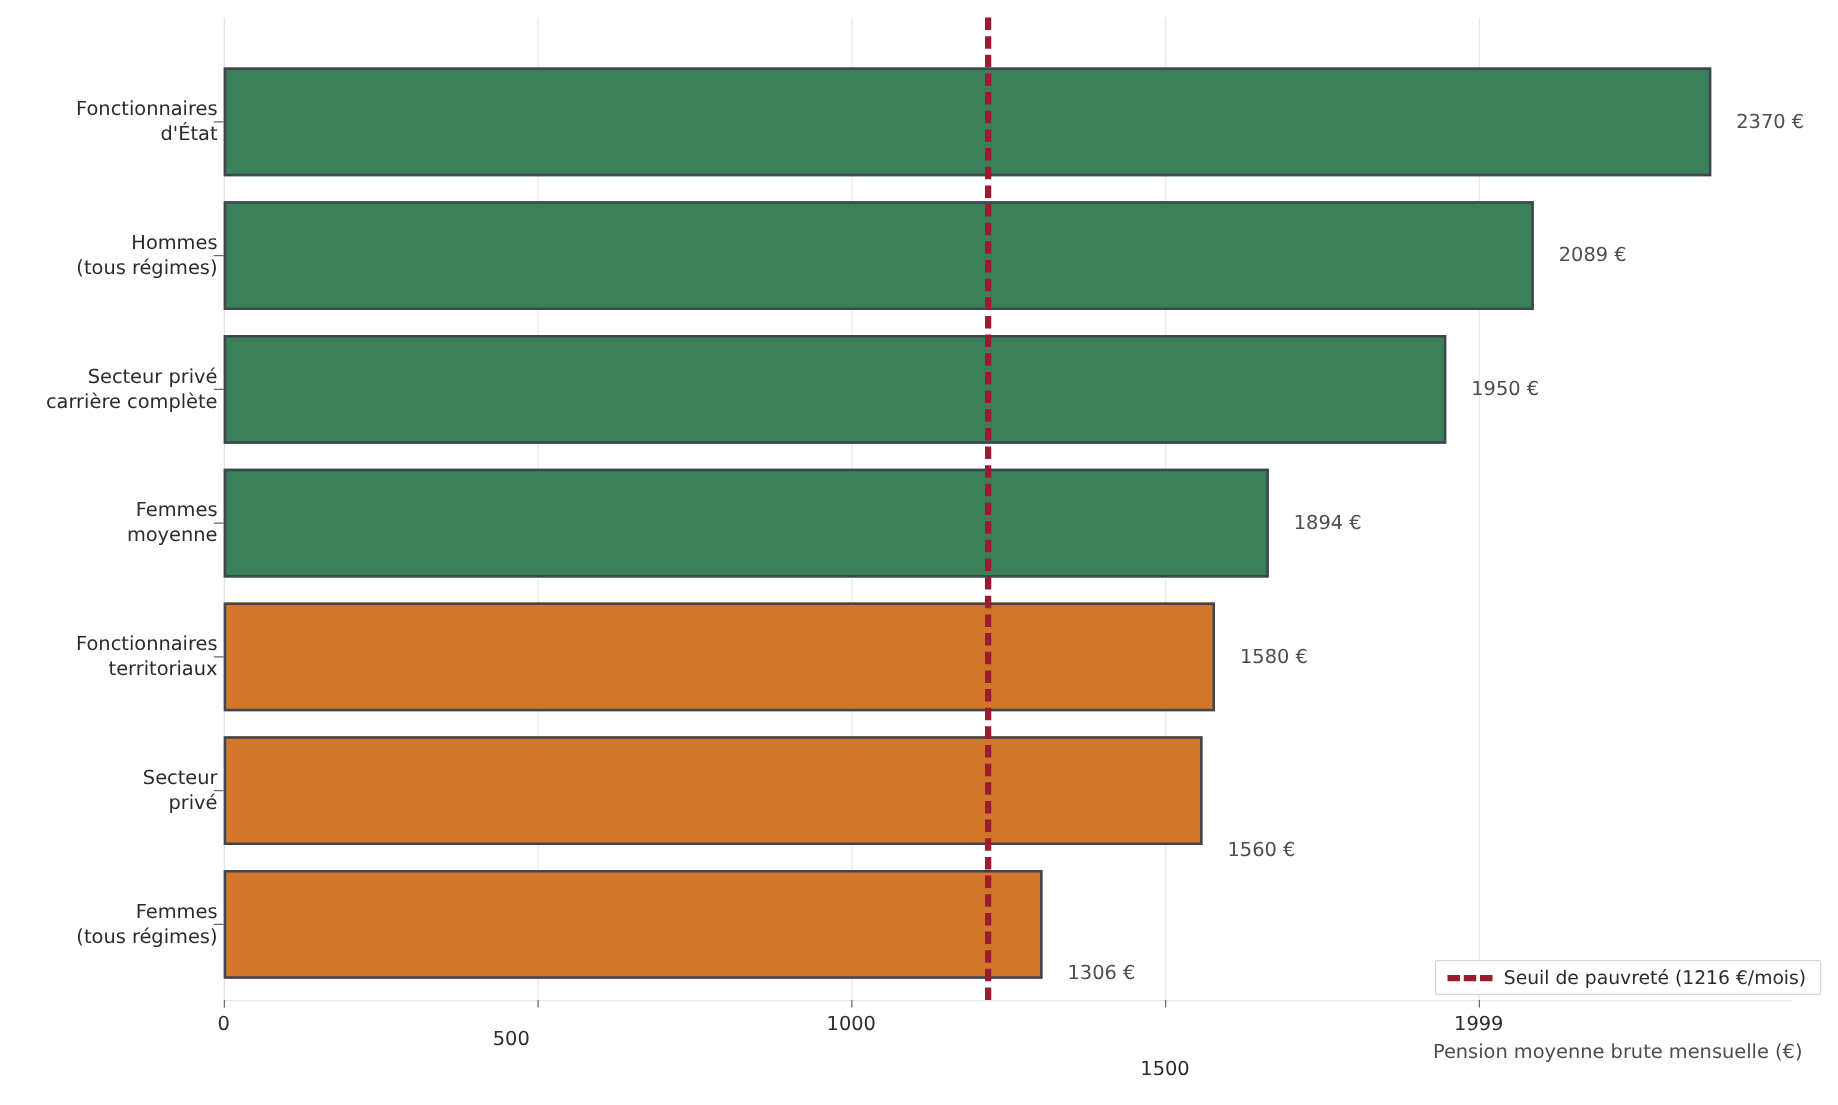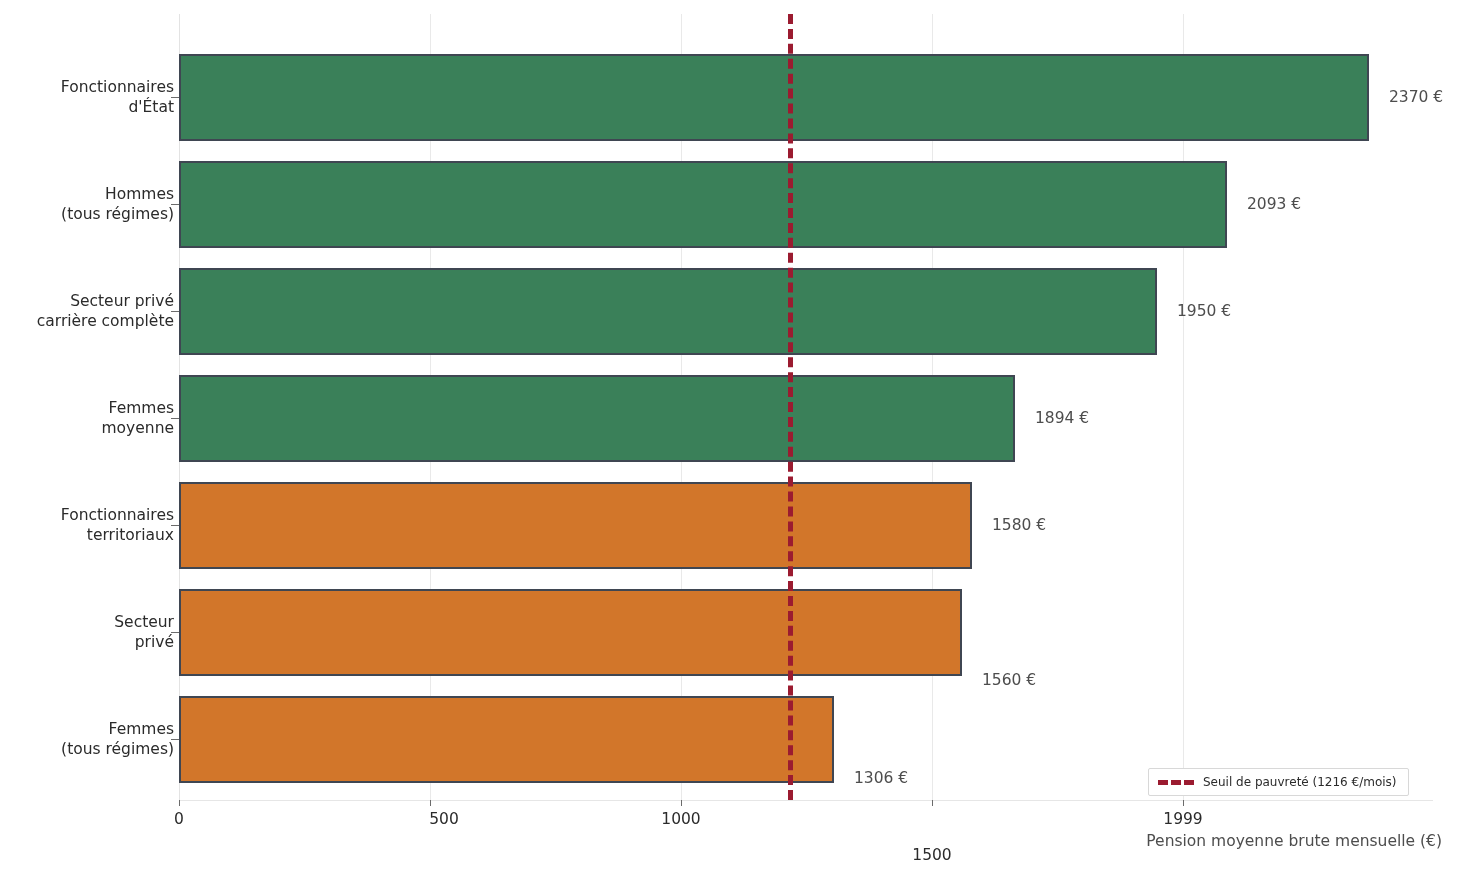--- a/index.html
+++ b/index.html
@@ -131,21 +131,21 @@
     border: 1px solid #d8d8d8;
     border-radius: 2px;
   }
   #legend .legend-swatch {
     display: inline-block;
     width: 36px;
     height: 0;
     border-top: 5px dashed #9b1b30;
   }
   #legend .legend-text {
-    font-size: 12px;
+    font-size: 15px;
     color: #2b2b2b;
     white-space: nowrap;
   }
 </style>
 </head>
 <body>
 
 <div id="chart-root">
 
   <div id="plot-area">
@@ -159,21 +159,21 @@
 
   <div class="bar green" style="left:179px; top:54px;  width:1190px; height:87px;"></div>
   <div class="bar green" style="left:179px; top:161px; width:1048px; height:87px;"></div>
   <div class="bar green" style="left:179px; top:268px; width:978px;  height:87px;"></div>
   <div class="bar green" style="left:179px; top:375px; width:836px;  height:87px;"></div>
   <div class="bar orange" style="left:179px; top:482px; width:793px;  height:87px;"></div>
   <div class="bar orange" style="left:179px; top:589px; width:783px;  height:87px;"></div>
   <div class="bar orange" style="left:179px; top:696px; width:655px;  height:87px;"></div>
 
   <div class="value-label" style="left:1389px; top:97px;">2370 €</div>
-  <div class="value-label" style="left:1247px; top:204px;">2093 €</div>
+  <div class="value-label" style="left:1247px; top:204px;">2089 €</div>
   <div class="value-label" style="left:1177px; top:311px;">1950 €</div>
   <div class="value-label" style="left:1035px; top:418px;">1894 €</div>
   <div class="value-label" style="left:992px;  top:525px;">1580 €</div>
   <div class="value-label" style="left:982px;  top:632px;margin-top:48px;">1560 €</div>
   <div class="value-label" style="left:854px;  top:778px;">1306 €</div>
 
   <div class="cat-label" style="top:97px;">Fonctionnaires
 d'État</div>
   <div class="cat-tick" style="top:97px;"></div>
 
@@ -200,21 +200,21 @@
   <div class="cat-label" style="top:739px;">Femmes
 (tous régimes)</div>
   <div class="cat-tick" style="top:739px;"></div>
 
   <div id="threshold-line" style="left:788px;"></div>
 
   <div class="xtick-mark" style="left:179px;"></div>
   <div class="xtick-label" style="left:179px;">0</div>
 
   <div class="xtick-mark" style="left:430px;"></div>
-  <div class="xtick-label" style="left:444px;">500</div>
+  <div class="xtick-label" style="left:409px;margin-top:12px;">500</div>
 
   <div class="xtick-mark" style="left:681px;"></div>
   <div class="xtick-label" style="left:681px;">1000</div>
 
   <div class="xtick-mark" style="left:932px;"></div>
   <div class="xtick-label" style="left:932px;margin-top:36px;">1500</div>
 
   <div class="xtick-mark" style="left:1183px;"></div>
   <div class="xtick-label" style="left:1183px;">1999</div>
 

